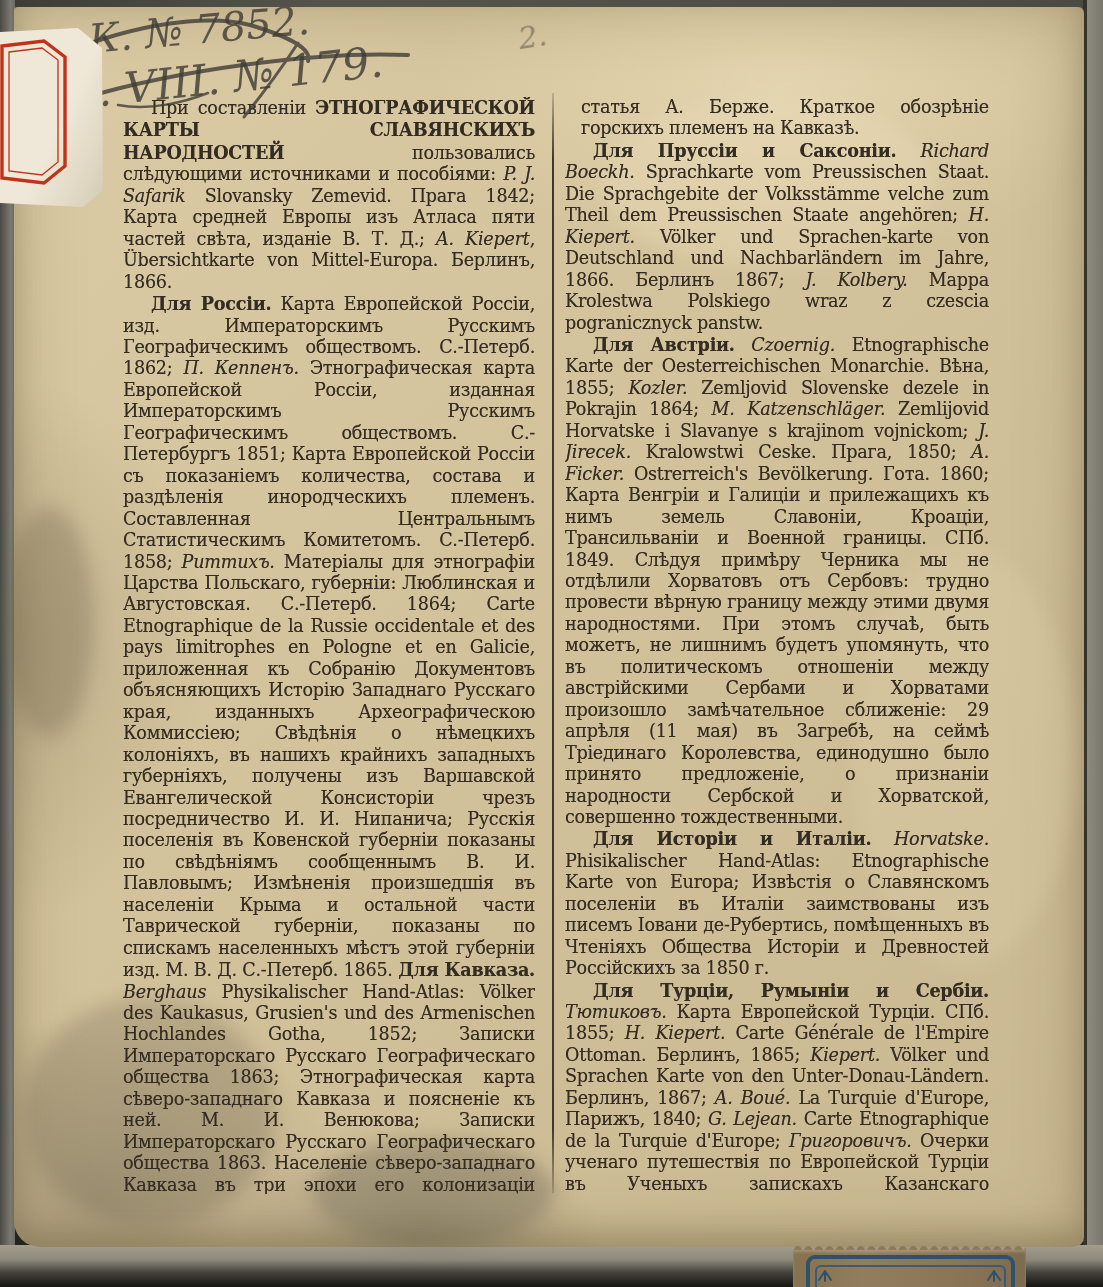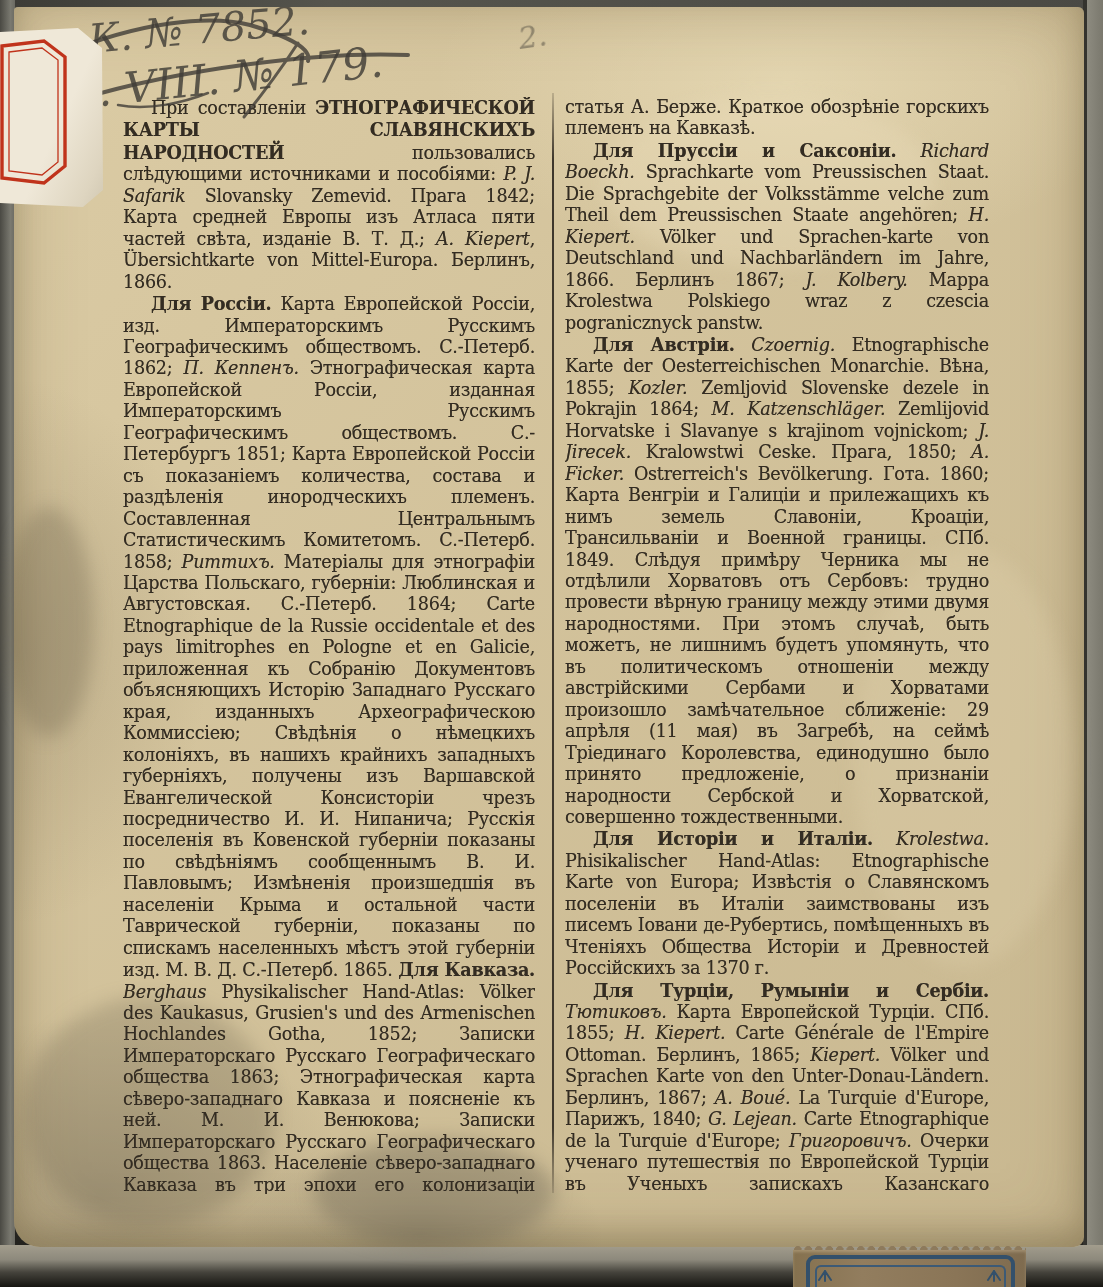--- a/index.html
+++ b/index.html
@@ -50,21 +50,21 @@
   .col{
     position:absolute;z-index:2;
     font-size:17.6px;line-height:21.45px;letter-spacing:-0.25px;
     color:#332c22;text-align:justify;overflow:hidden;
     text-shadow:0 0 .6px rgba(51,44,34,.55);
     hyphens:auto;
   }
   .col-left{left:109px;top:90px;width:412px;height:1097px;}
   .col-right{left:551px;top:90px;width:424px;height:1097px;}
   .col p{margin:0;text-indent:28px;}
-  .col p.noindent{text-indent:0;}
+  .col p.noindent{text-indent:0;margin-left:16px;}
   .seg-b{font-weight:bold;}
   .seg-i{font-style:italic;}
   .divider{position:absolute;left:538px;top:86px;width:2px;height:1100px;
     background:linear-gradient(180deg,rgba(60,52,40,.2),#3e372c 6%,#3e372c 94%,rgba(60,52,40,.2));z-index:2;}
   
   .stamp{position:absolute;left:793px;top:1243px;width:233px;height:44px;z-index:6;}
   .stamp .perf{position:absolute;left:0;top:0;width:100%;height:7px;
     background-image:radial-gradient(circle 4px at 5px 7px,#8d7a5c 96%,rgba(0,0,0,0));
     background-size:10.5px 7px;background-repeat:repeat-x;}
   .stamp .body{position:absolute;left:0;top:7px;width:100%;height:37px;
@@ -112,21 +112,21 @@
       <p><span class="seg-p">При составленіи </span><span class="seg-b">ЭТНОГРАФИЧЕСКОЙ КАРТЫ СЛАВЯНСКИХЪ НАРОДНОСТЕЙ</span><span class="seg-p"> пользовались слѣдующими источниками и пособіями: </span><span class="seg-i">P. J. Safarik</span><span class="seg-p"> Slovansky Zemevid. Прага 1842; Карта средней Европы изъ Атласа пяти частей свѣта, изданіе В. Т. Д.; </span><span class="seg-i">A. Kiepert</span><span class="seg-p">, Übersichtkarte von Mittel-Europa. Берлинъ, 1866.</span></p>
       <p><span class="seg-b">Для Россіи.</span><span class="seg-p"> Карта Европейской Россіи, изд. Императорскимъ Русскимъ Географическимъ обществомъ. С.-Петерб. 1862; </span><span class="seg-i">П. Кеппенъ.</span><span class="seg-p"> Этнографическая карта Европейской Россіи, изданная Императорскимъ Русскимъ Географическимъ обществомъ. С.-Петербургъ 1851; Карта Европейской Россіи съ показаніемъ количества, состава и раздѣленія инородческихъ племенъ. Составленная Центральнымъ Статистическимъ Комитетомъ. С.-Петерб. 1858; </span><span class="seg-i">Риттихъ.</span><span class="seg-p"> Матеріалы для этнографіи Царства Польскаго, губерніи: Люблинская и Августовская. С.-Петерб. 1864; Carte Etnographique de la Russie occidentale et des pays limitrophes en Pologne et en Galicie, приложенная къ Собранію Документовъ объясняющихъ Исторію Западнаго Русскаго края, изданныхъ Археографическою Коммиссіею; Свѣдѣнія о нѣмецкихъ колоніяхъ, въ нашихъ крайнихъ западныхъ губерніяхъ, получены изъ Варшавской Евангелической Консисторіи чрезъ посредничество И. И. Нипанича; Русскія поселенія въ Ковенской губерніи показаны по свѣдѣніямъ сообщеннымъ В. И. Павловымъ; Измѣненія произшедшія въ населеніи Крыма и остальной части Таврической губерніи, показаны по спискамъ населенныхъ мѣстъ этой губерніи изд. М. В. Д. С.-Петерб. 1865. </span><span class="seg-b">Для Кавказа.</span><span class="seg-p"> </span><span class="seg-i">Berghaus</span><span class="seg-p"> Physikalischer Hand-Atlas: Völker des Kaukasus, Grusien's und des Armenischen Hochlandes Gotha, 1852; Записки Императорскаго Русскаго Географическаго общества 1863; Этнографическая карта сѣверо-западнаго Кавказа и поясненіе къ ней. М. И. Венюкова; Записки Императорскаго Русскаго Географическаго общества 1863. Населеніе сѣверо-западнаго Кавказа въ три эпохи его колонизаціи Русскими М. В.; Русскій Инвалидъ, сентябрь 1864. Обзоръ колонизаціи Закубанскаго края; Современная Лѣтопись, 1866 г., № 37. Кавказскій берегъ Чернаго моря; Географическо-статистическій словарь Россійской имперіи. Стат: Армяне, Грузины, Курды; Кавказскій мѣсяцесловъ на 1858 годъ,</span></p>
     </div>
 
     <div class="divider"></div>
 
     <div class="col col-right">
       <p class="noindent"><span class="seg-p">статья А. Берже. Краткое обозрѣніе горскихъ племенъ на Кавказѣ.</span></p>
       <p><span class="seg-b">Для Пруссіи и Саксоніи.</span><span class="seg-p"> </span><span class="seg-i">Richard Boeckh.</span><span class="seg-p"> Sprachkarte vom Preussischen Staat. Die Sprachgebite der Volksstämme velche zum Theil dem Preussischen Staate angehören; </span><span class="seg-i">H. Kiepert.</span><span class="seg-p"> Völker und Sprachen-karte von Deutschland und Nachbarländern im Jahre, 1866. Берлинъ 1867; </span><span class="seg-i">J. Kolbery.</span><span class="seg-p"> Mappa Krolestwa Polskiego wraz z czescia pogranicznyck panstw.</span></p>
       <p><span class="seg-b">Для Австріи.</span><span class="seg-p"> </span><span class="seg-i">Czoernig.</span><span class="seg-p"> Etnographische Karte der Oesterreichischen Monarchie. Вѣна, 1855; </span><span class="seg-i">Kozler.</span><span class="seg-p"> Zemljovid Slovenske dezele in Pokrajin 1864; </span><span class="seg-i">M. Katzenschläger.</span><span class="seg-p"> Zemlijovid Horvatske i Slavanye s krajinom vojnickom; </span><span class="seg-i">J. Jirecek.</span><span class="seg-p"> Kralowstwi Ceske. Прага, 1850; </span><span class="seg-i">A. Ficker.</span><span class="seg-p"> Ostrerreich's Bevölkerung. Гота. 1860; Карта Венгріи и Галиціи и прилежащихъ къ нимъ земель Славоніи, Кроаціи, Трансильваніи и Военной границы. СПб. 1849. Слѣдуя примѣру Черника мы не отдѣлили Хорватовъ отъ Сербовъ: трудно провести вѣрную границу между этими двумя народностями. При этомъ случаѣ, быть можетъ, не лишнимъ будетъ упомянуть, что въ политическомъ отношеніи между австрійскими Сербами и Хорватами произошло замѣчательное сближеніе: 29 апрѣля (11 мая) въ Загребѣ, на сеймѣ Тріединаго Королевства, единодушно было принято предложеніе, о признаніи народности Сербской и Хорватской, совершенно тождественными.</span></p>
-      <p><span class="seg-b">Для Исторіи и Италіи.</span><span class="seg-p"> </span><span class="seg-i">Krolestwa.</span><span class="seg-p"> Phisikalischer Hand-Atlas: Etnographische Karte von Europa; Извѣстія о Славянскомъ поселеніи въ Италіи заимствованы изъ писемъ Іовани де-Рубертись, помѣщенныхъ въ Чтеніяхъ Общества Исторіи и Древностей Россійскихъ за 1370 г.</span></p>
+      <p><span class="seg-b">Для Исторіи и Италіи.</span><span class="seg-p"> </span><span class="seg-i">Horvatske.</span><span class="seg-p"> Phisikalischer Hand-Atlas: Etnographische Karte von Europa; Извѣстія о Славянскомъ поселеніи въ Италіи заимствованы изъ писемъ Іовани де-Рубертись, помѣщенныхъ въ Чтеніяхъ Общества Исторіи и Древностей Россійскихъ за 1850 г.</span></p>
       <p><span class="seg-b">Для Турціи, Румыніи и Сербіи.</span><span class="seg-p"> </span><span class="seg-i">Тютиковъ.</span><span class="seg-p"> Карта Европейской Турціи. СПб. 1855; </span><span class="seg-i">H. Kiepert.</span><span class="seg-p"> Carte Générale de l'Empire Ottoman. Берлинъ, 1865; </span><span class="seg-i">Kiepert.</span><span class="seg-p"> Völker und Sprachen Karte von den Unter-Donau-Ländern. Берлинъ, 1867; </span><span class="seg-i">A. Boué.</span><span class="seg-p"> La Turquie d'Europe, Парижъ, 1840; </span><span class="seg-i">G. Lejean.</span><span class="seg-p"> Carte Etnographique de la Turquie d'Europe; </span><span class="seg-i">Григоровичъ.</span><span class="seg-p"> Очерки ученаго путешествія по Европейской Турціи въ Ученыхъ запискахъ Казанскаго Университета за 1848 г.; Манасіинская лѣтопись и примѣчанія къ ней, напечатанныя въ Русскомъ Исто-</span></p>
     </div>
   </div>
 
   <div class="label">
     <svg width="106" height="184" viewBox="0 0 106 184">
       <path d="M2,20 L44,15 L65,31 L65,140 L44,157 L2,152 Z" fill="none" stroke="#c0331b" stroke-width="3.4"></path>
       <path d="M9,26 L42,22 L58,34 L58,136 L42,149 L9,145 Z" fill="none" stroke="#c0331b" stroke-width="1.3"></path>
     </svg>
   </div>

